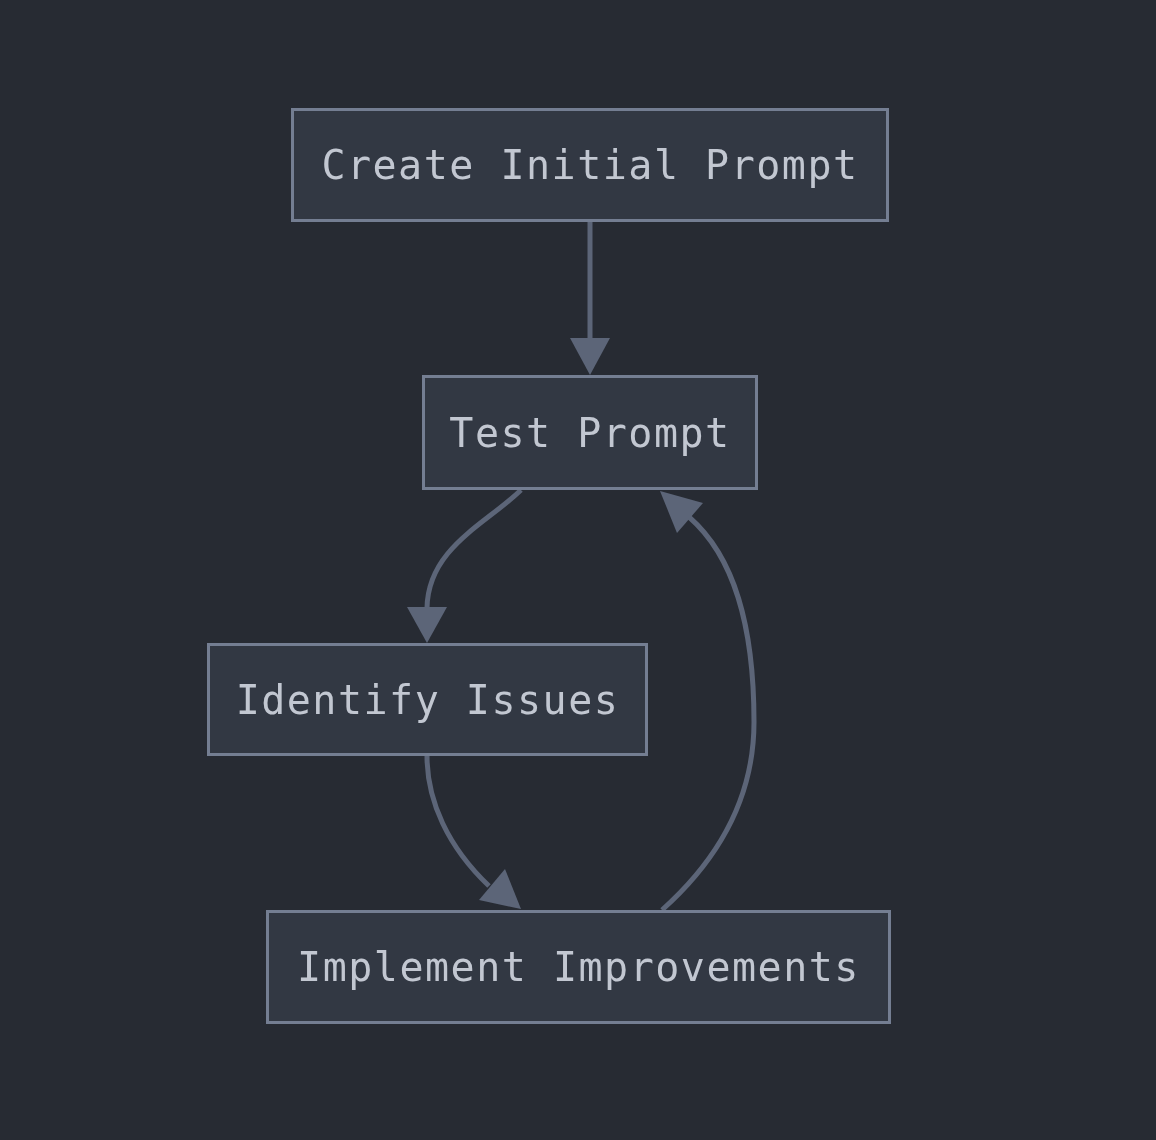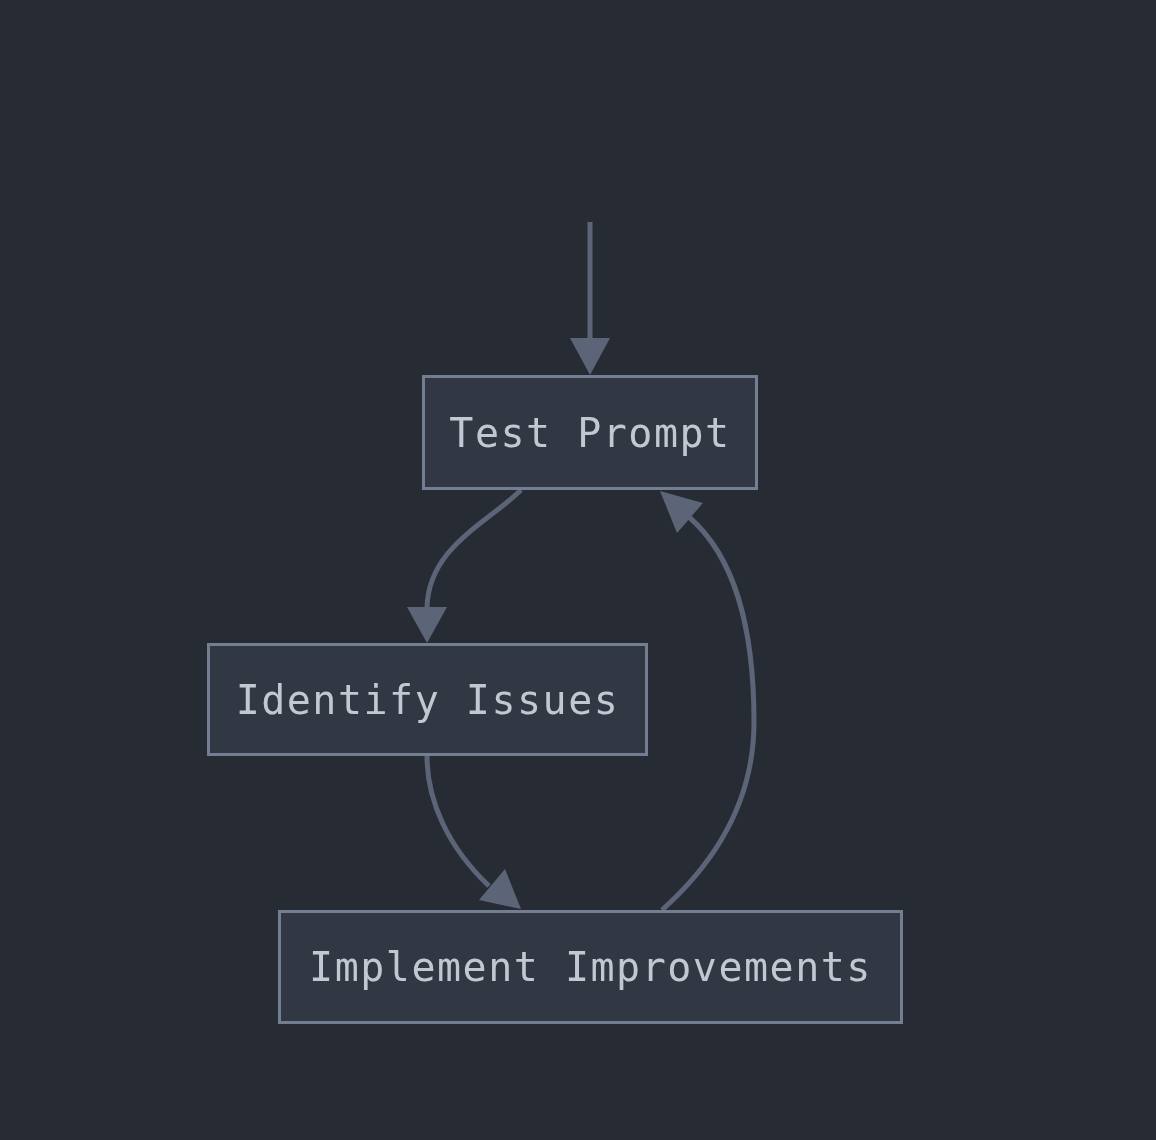--- a/index.html
+++ b/index.html
@@ -48,21 +48,21 @@
     display: flex;
     align-items: center;
     justify-content: center;
     font-size: 40px;
     letter-spacing: 1.5px;
     white-space: nowrap;
   }
   .node-create    { left: 291px; top: 108px;  width: 598px; height: 114px; }
   .node-test      { left: 422px; top: 375px;  width: 336px; height: 115px; }
   .node-identify  { left: 207px; top: 643px;  width: 441px; height: 113px; }
-  .node-implement { left: 278px; top: 910px;  width: 625px; height: 114px; }
+  .node-implement { left: 266px; top: 910px;  width: 625px; height: 114px; }
 </style>
 </head>
 <body>
 
 <div class="canvas">
 
   <svg class="edges" viewBox="0 0 1156 1140" xmlns="http://www.w3.org/2000/svg">
 
     <g>
       <path class="edge-path" d="M 590 222 L 590 341"></path>
@@ -79,20 +79,23 @@
       <polygon class="arrowhead" points="521,909 479,900 505,869"></polygon>
     </g>
 
     <g>
       <path class="edge-path" d="M 662 910 C 719 859, 754 796, 754 722 C 754 627, 735 557, 689 517"></path>
       <polygon class="arrowhead" points="660,491 703,503 677,533"></polygon>
     </g>
 
   </svg>
 
+  <div class="node node-create">
+    <span>Create Initial Prompt</span>
+  </div>
 
   <div class="node node-identify">
     <span>Identify Issues</span>
   </div>
 
   <div class="node node-test">
     <span>Test Prompt</span>
   </div>
 
   <div class="node node-implement">

